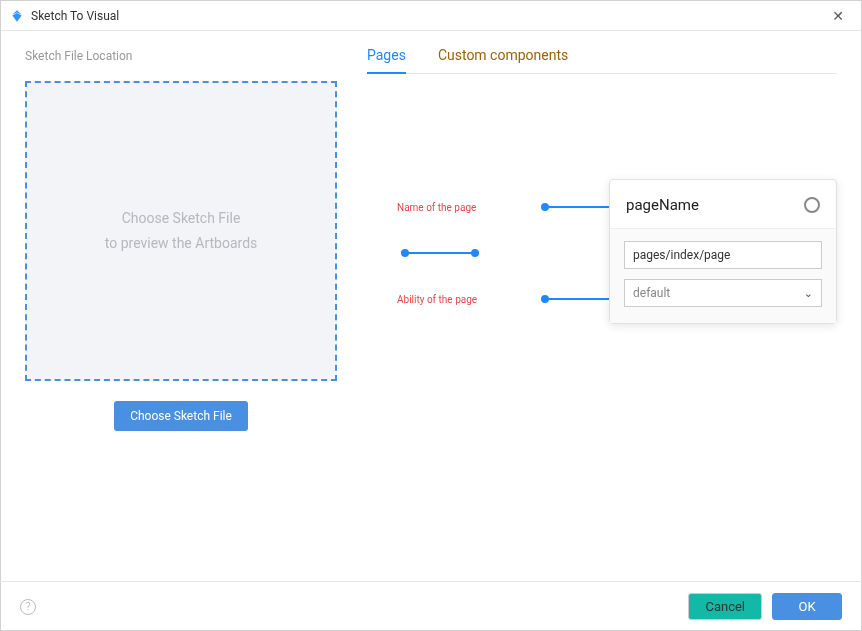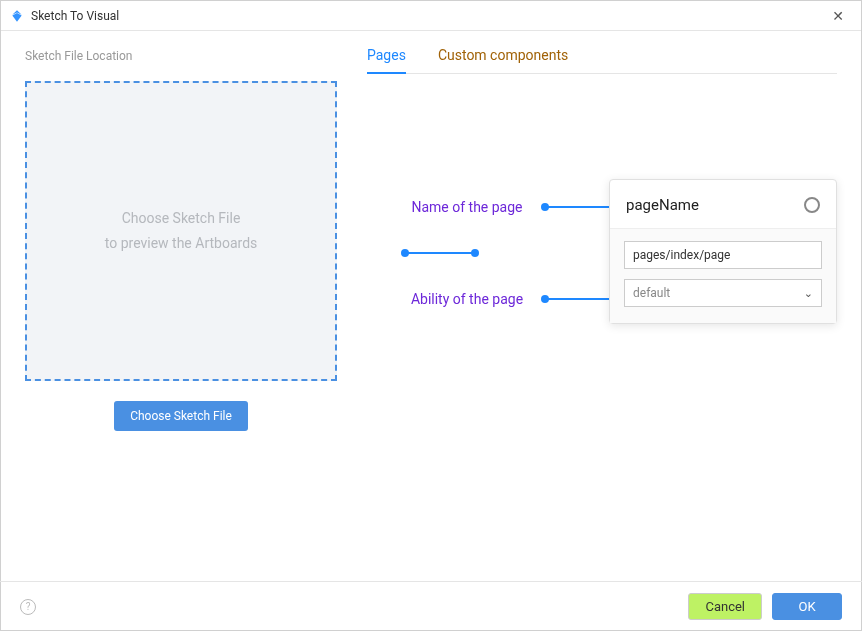--- a/index.html
+++ b/index.html
@@ -138,24 +138,24 @@
       padding-left: 30px;
       position: relative;
     }
     .label-row {
       display: flex;
       align-items: center;
       height: 46px;
       position: relative;
     }
     .label-text {
-      color: #6d28d9;
-      font-size: 14px;
+      color: #ef4444;
+      font-size: 10px;
       width: 140px;
-      text-align: center;
+      text-align: left;
     }
     .connector {
       flex: 1;
       height: 2px;
       background: #1e88ff;
       margin-left: 8px;
       position: relative;
       max-width: 70px;
     }
     .connector::before {
@@ -264,21 +264,21 @@
     }
     .btn {
       min-width: 70px;
       padding: 5px 16px;
       font-size: 13px;
       border-radius: 3px;
       cursor: pointer;
       text-align: center;
     }
     .btn-default {
-      background: #bef264;
+      background: #14b8a6;
       border: 1px solid #ccc;
       color: #333;
     }
     .btn-primary {
       background: #4a90e2;
       border: 1px solid #4a90e2;
       color: #fff;
     }
   </style>
 </head>

